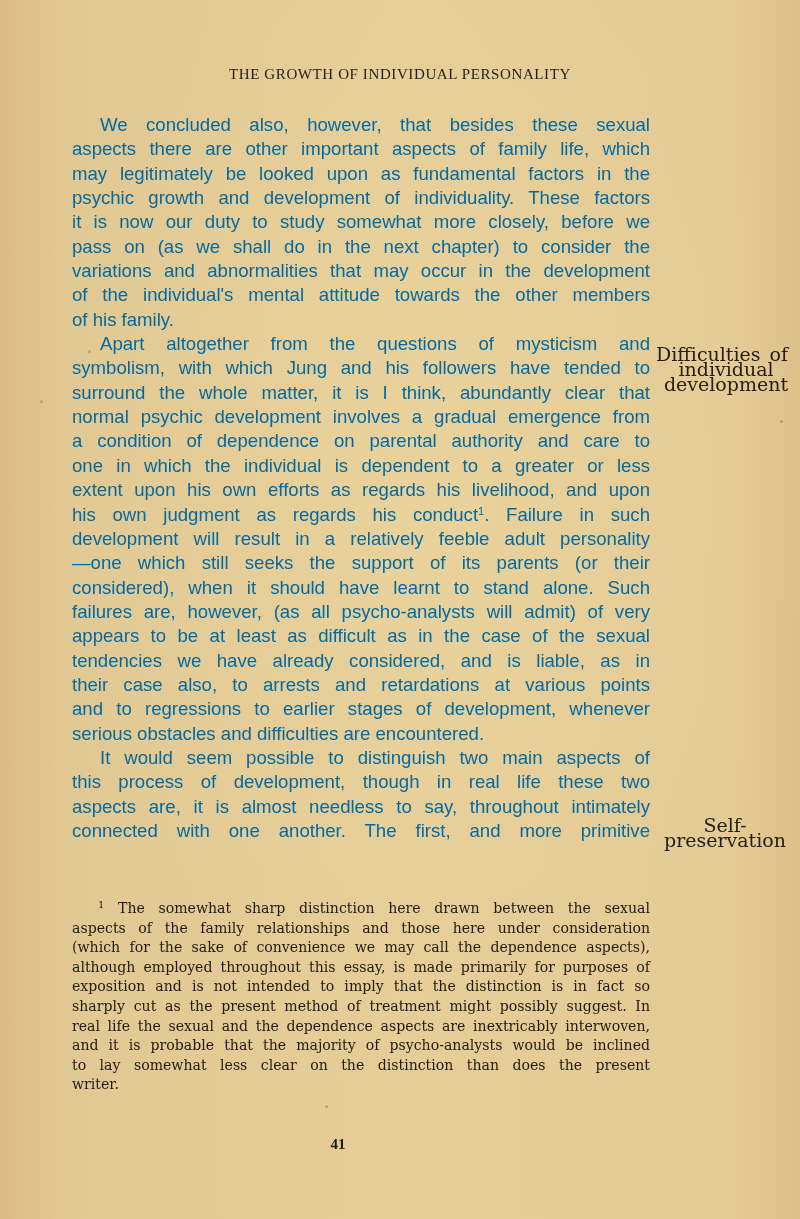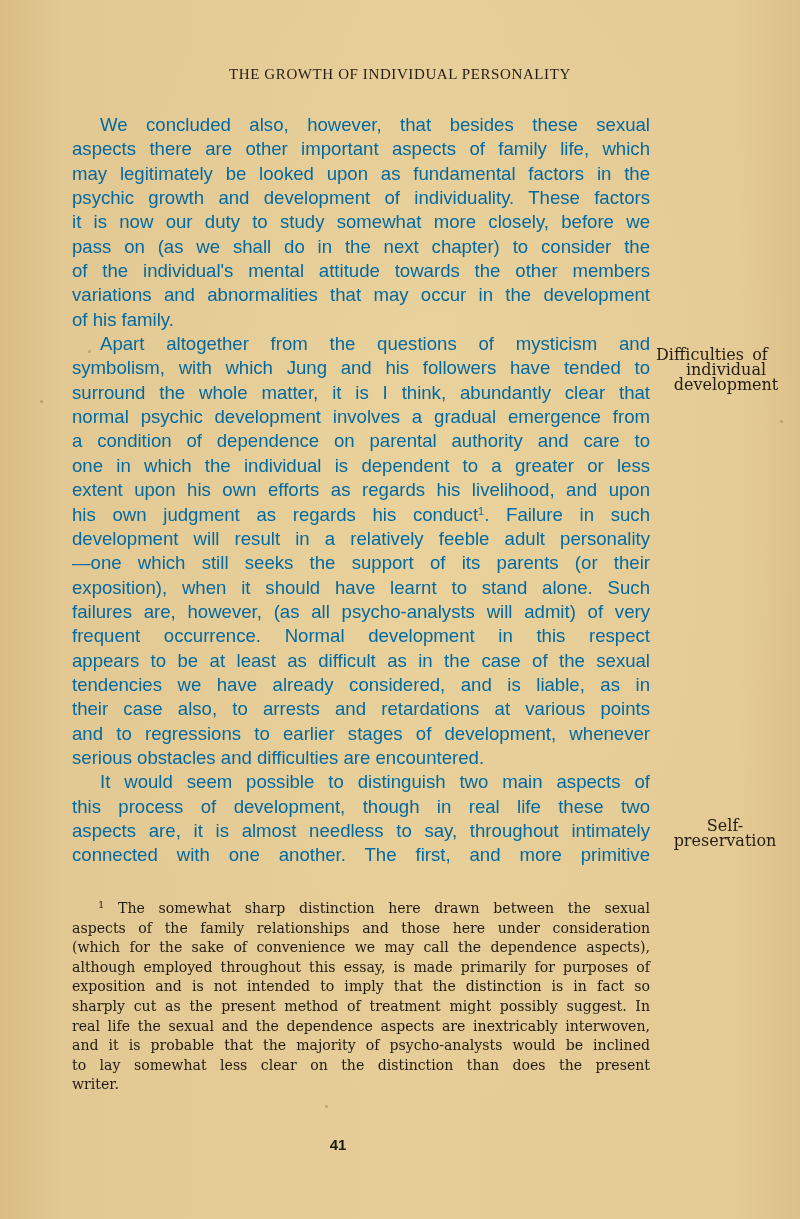--- a/index.html
+++ b/index.html
@@ -57,21 +57,21 @@
       padding-left: 28px;
     }
     sup.fnref {
       font-size: 11px;
       line-height: 0;
       vertical-align: 6px;
     }
     .margin-note {
       position: absolute;
       font-family: "DejaVu Serif", serif;
-      font-size: 16px;
+      font-size: 19px;
       line-height: 15px;
       text-align: center;
       color: #231d15;
     }
     .mn-1 {
       left: 654px;
       top: 347px;
       width: 144px;
     }
     .mn-1 .mn-l1 {
@@ -106,21 +106,21 @@
       font-size: 10px;
       line-height: 0;
       vertical-align: 5px;
     }
     .folio {
       position: absolute;
       top: 1136px;
       left: 0;
       width: 676px;
       text-align: center;
-      font-family: Liberation Sans, sans-serif;
+      font-family: Liberation Serif, serif;
       font-size: 15px;
       font-weight: bold;
       color: #1e1a14;
     }
     .speck {
       position: absolute;
       width: 3px; height: 3px;
       border-radius: 50%;
       background: rgba(120,90,40,0.35);
     }
@@ -132,36 +132,35 @@
 
   <div class="running-head">THE GROWTH OF INDIVIDUAL PERSONALITY</div>
 
   <div class="body-text">
     <span class="line indent">We concluded also, however, that besides these sexual</span>
     <span class="line">aspects there are other important aspects of family life, which</span>
     <span class="line">may legitimately be looked upon as fundamental factors in the</span>
     <span class="line">psychic growth and development of individuality. These factors</span>
     <span class="line">it is now our duty to study somewhat more closely, before we</span>
     <span class="line">pass on (as we shall do in the next chapter) to consider the</span>
+    <span class="line">variations and abnormalities that may occur in the development</span>
     <span class="line">of the individual's mental attitude towards the other members</span>
-    <span class="line">variations and abnormalities that may occur in the development</span>
     <span class="line last">of his family.</span>
     <span class="line indent">Apart altogether from the questions of mysticism and</span>
     <span class="line">symbolism, with which Jung and his followers have tended to</span>
     <span class="line">surround the whole matter, it is I think, abundantly clear that</span>
     <span class="line">normal psychic development involves a gradual emergence from</span>
     <span class="line">a condition of dependence on parental authority and care to</span>
     <span class="line">one in which the individual is dependent to a greater or less</span>
     <span class="line">extent upon his own efforts as regards his livelihood, and upon</span>
     <span class="line"><span>his own judgment as regards his conduct</span><sup class="fnref">1</sup><span>. Failure in such</span></span>
     <span class="line">development will result in a relatively feeble adult personality</span>
     <span class="line">—one which still seeks the support of its parents (or their</span>
-    <span class="line">exposition), when it should have learnt to stand alone. Such</span>
+    <span class="line">considered), when it should have learnt to stand alone. Such</span>
     <span class="line">failures are, however, (as all psycho-analysts will admit) of very</span>
-    <span class="line">frequent occurrence. Normal development in this respect</span>
     <span class="line">appears to be at least as difficult as in the case of the sexual</span>
     <span class="line">tendencies we have already considered, and is liable, as in</span>
     <span class="line">their case also, to arrests and retardations at various points</span>
     <span class="line">and to regressions to earlier stages of development, whenever</span>
     <span class="line last">serious obstacles and difficulties are encountered.</span>
     <span class="line indent">It would seem possible to distinguish two main aspects of</span>
     <span class="line">this process of development, though in real life these two</span>
     <span class="line">aspects are, it is almost needless to say, throughout intimately</span>
     <span class="line">connected with one another. The first, and more primitive</span>
   </div>

